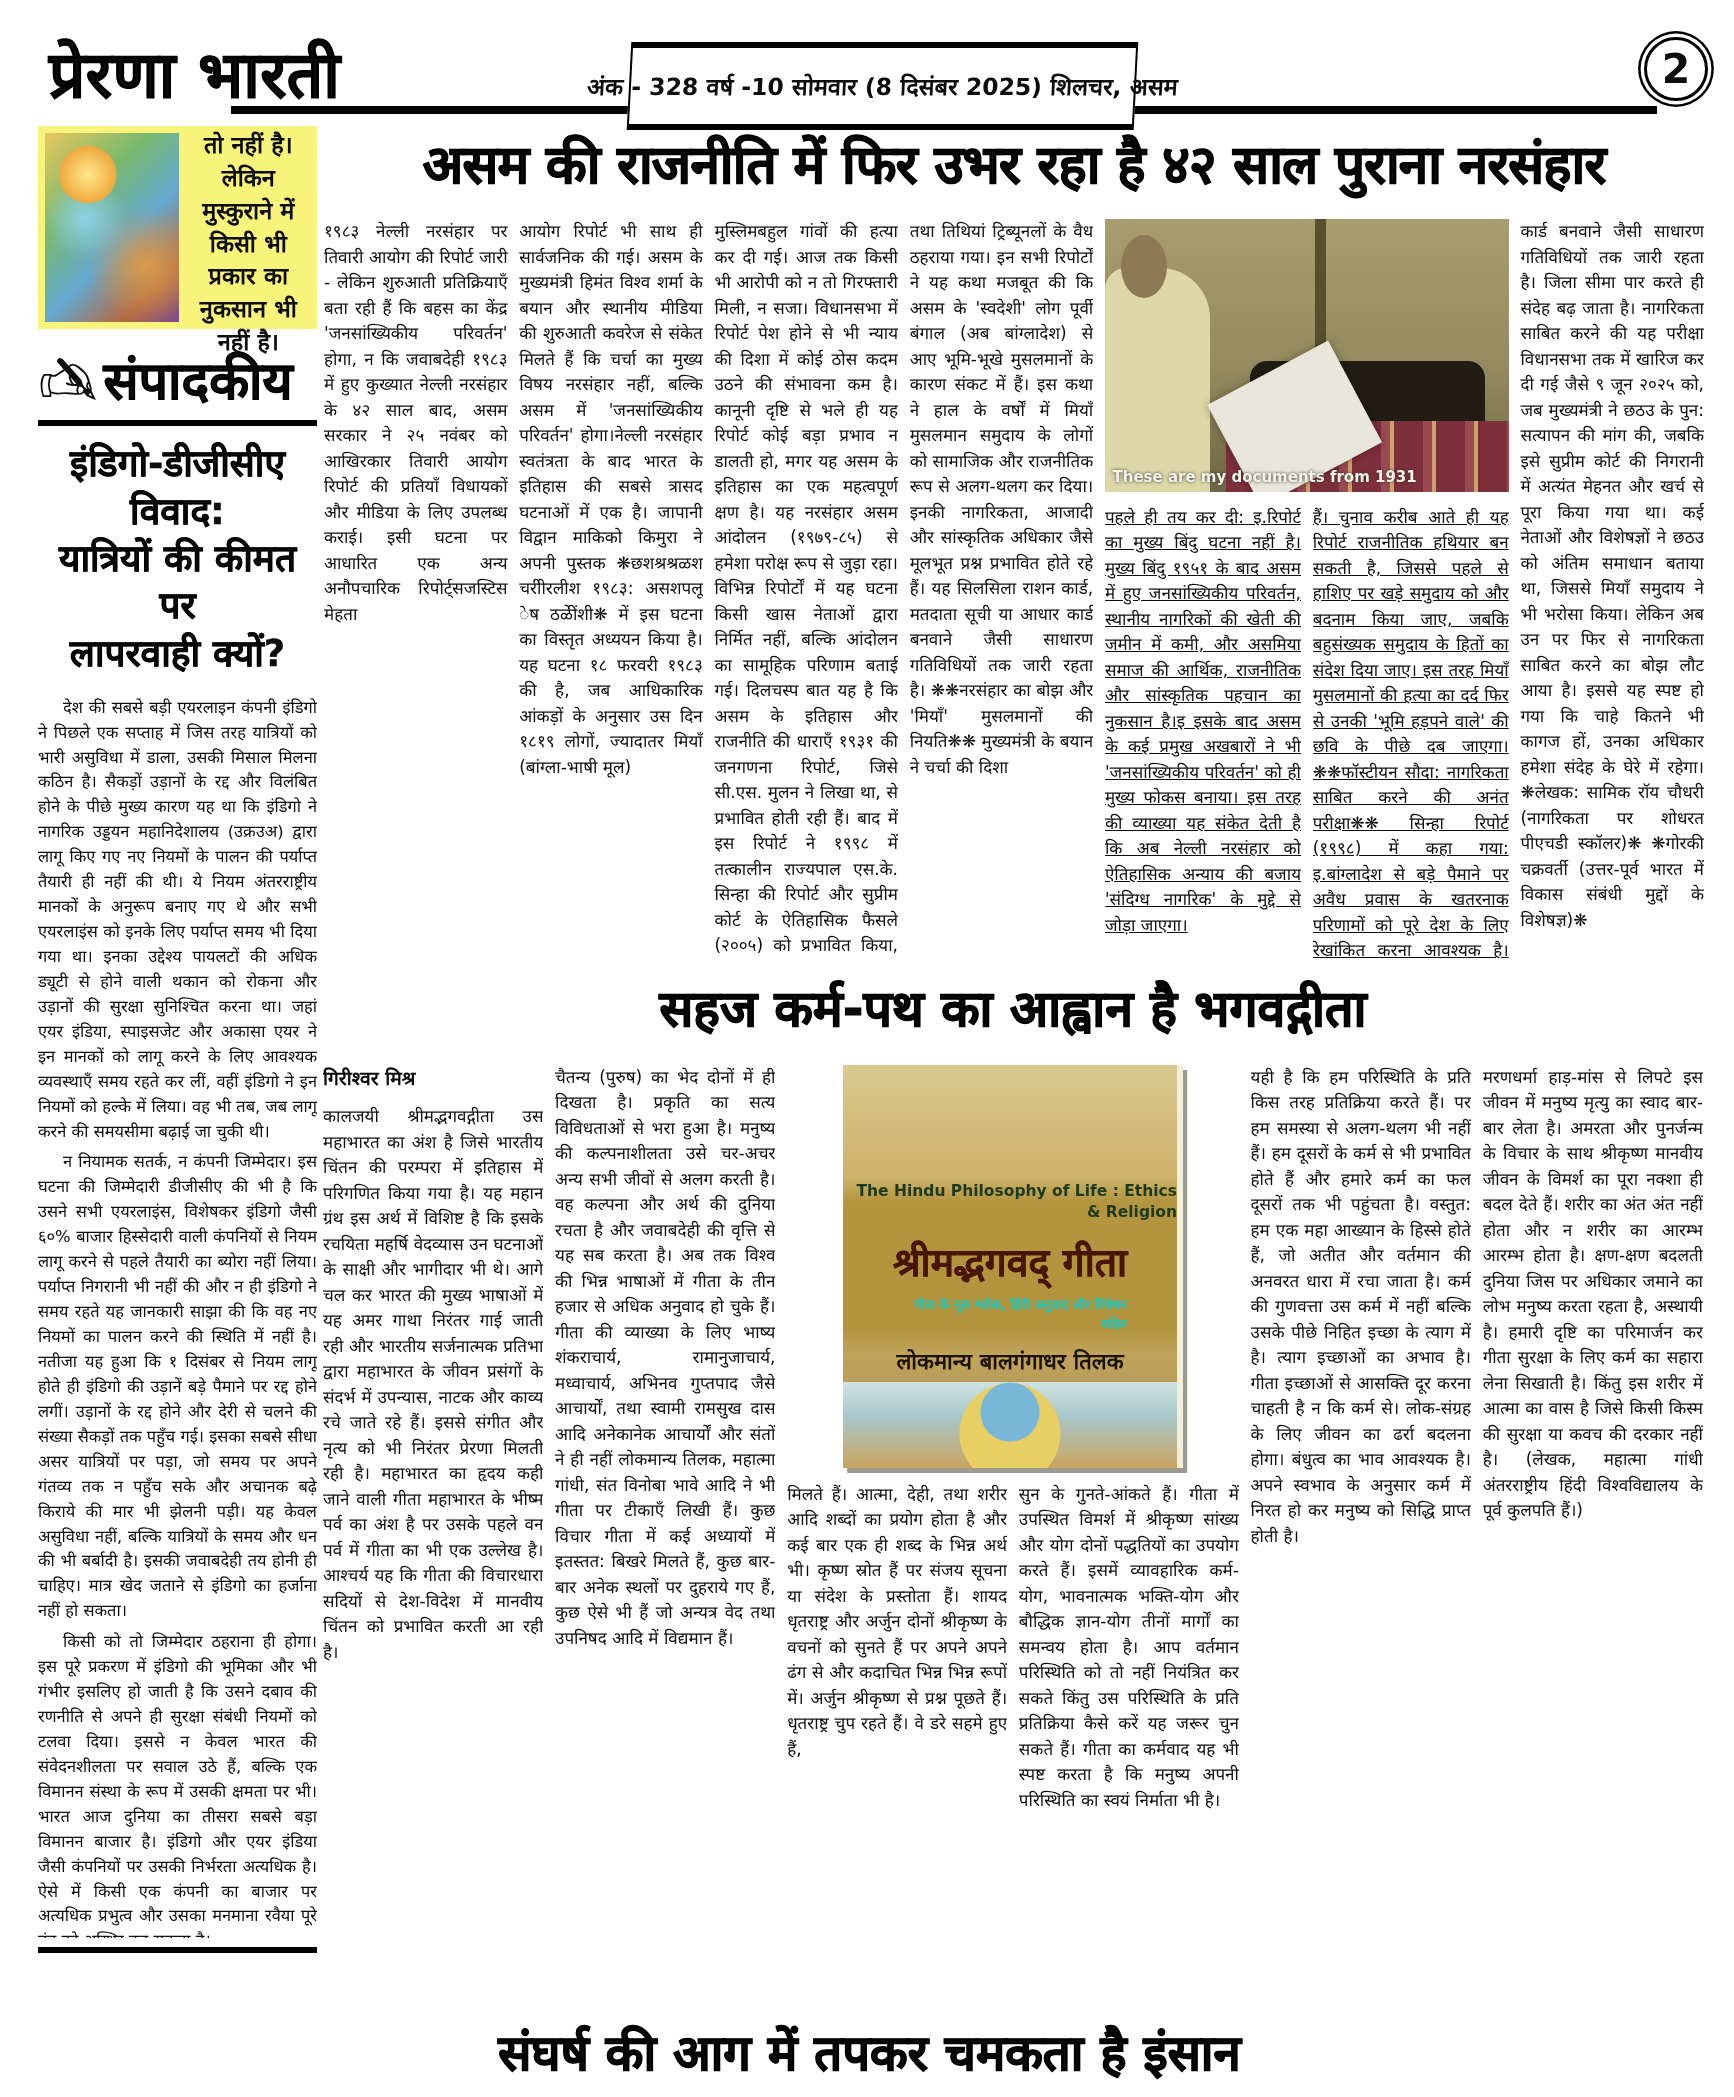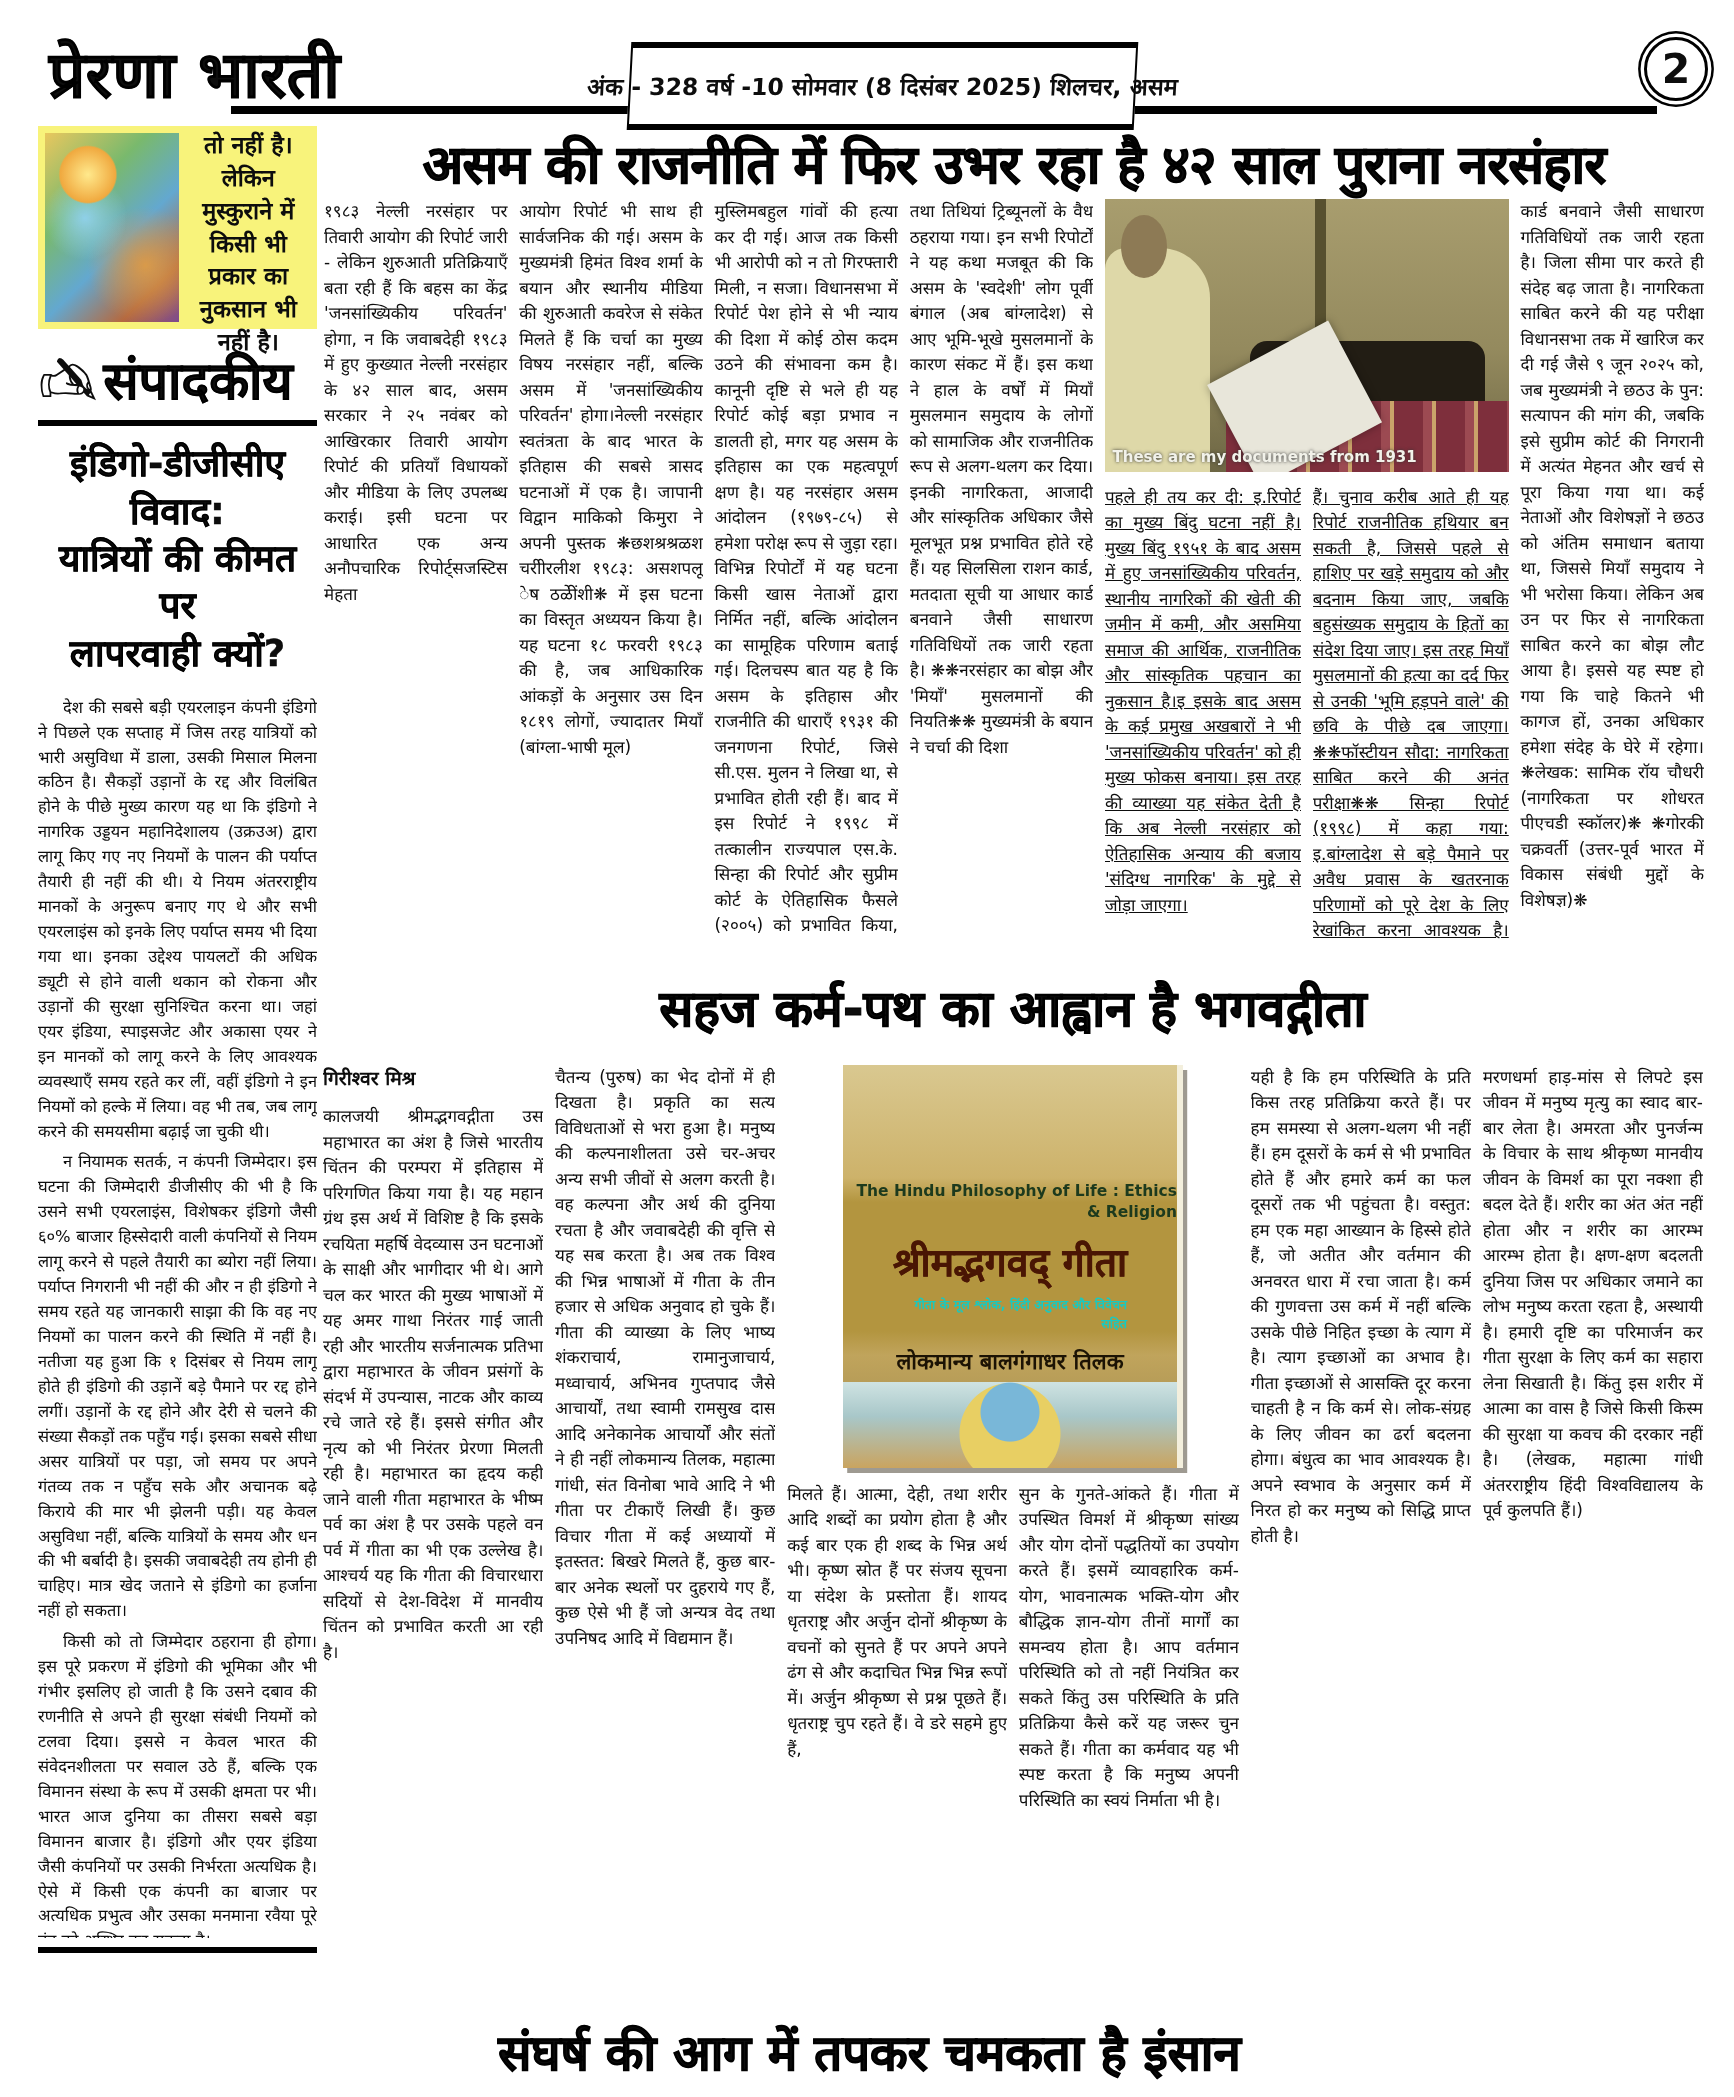--- a/index.html
+++ b/index.html
@@ -35,21 +35,21 @@
   .ed-underline{height:5.9px;background:#000;margin:5.9px 0 14.3px 0;}
   .ed-headline{font-size:37px;font-weight:bold;text-align:center;line-height:1.28;-webkit-text-stroke:0.4px #000;}
   .ed-body{margin-top:18.5px;font-size:16.4px;line-height:1.52;text-align:justify;overflow:hidden;height:1242px;}
   .ed-body p{margin:0 0 5.9px 0;text-indent:25px;}
   .ed-endrule{height:5.9px;background:#000;margin-top:9.2px;}
 
   
   .main-art{position:absolute;left:324px;top:126px;width:1380px;height:835px;}
   .main-headline{font-size:53px;font-weight:bold;text-align:center;letter-spacing:-0.8px;
                  -webkit-text-stroke:1px #000;white-space:nowrap;}
-  .main-cols{display:flex;gap:11.7px;height:742px;overflow:hidden;}
+  .main-cols{display:flex;gap:11.7px;margin-top:20px;height:742px;overflow:hidden;}
   .ncol{flex:1 1 0;font-size:17px;line-height:1.5;text-align:justify;overflow:hidden;}
   .photo-wrap{flex:2.2 1 0;display:flex;flex-direction:column;}
   .doc-photo{height:273px;position:relative;overflow:hidden;flex:none;
      background:linear-gradient(180deg,#a89d6e 0%,#948a5e 55%,#6d6644 100%);}
   .wall-pipe{position:absolute;left:52%;top:0;width:11px;height:70%;background:#57502f;}
   .blanket{position:absolute;right:6%;top:52%;width:58%;height:30%;border-radius:17px;background:#221d14;}
   .quilt{position:absolute;right:0;bottom:0;width:70%;height:26%;
      background:repeating-linear-gradient(90deg,#7e2f3c 0 29px,#9c4a52 29px 38px,#caa36a 38px 42px);}
   .man{position:absolute;left:0;top:18%;width:26%;height:82%;border-radius:21px 50px 0 0;background:#ded8a8;}
   .man-head{position:absolute;left:4%;top:6%;width:46px;height:63px;border-radius:50%;background:#8d7a55;}

